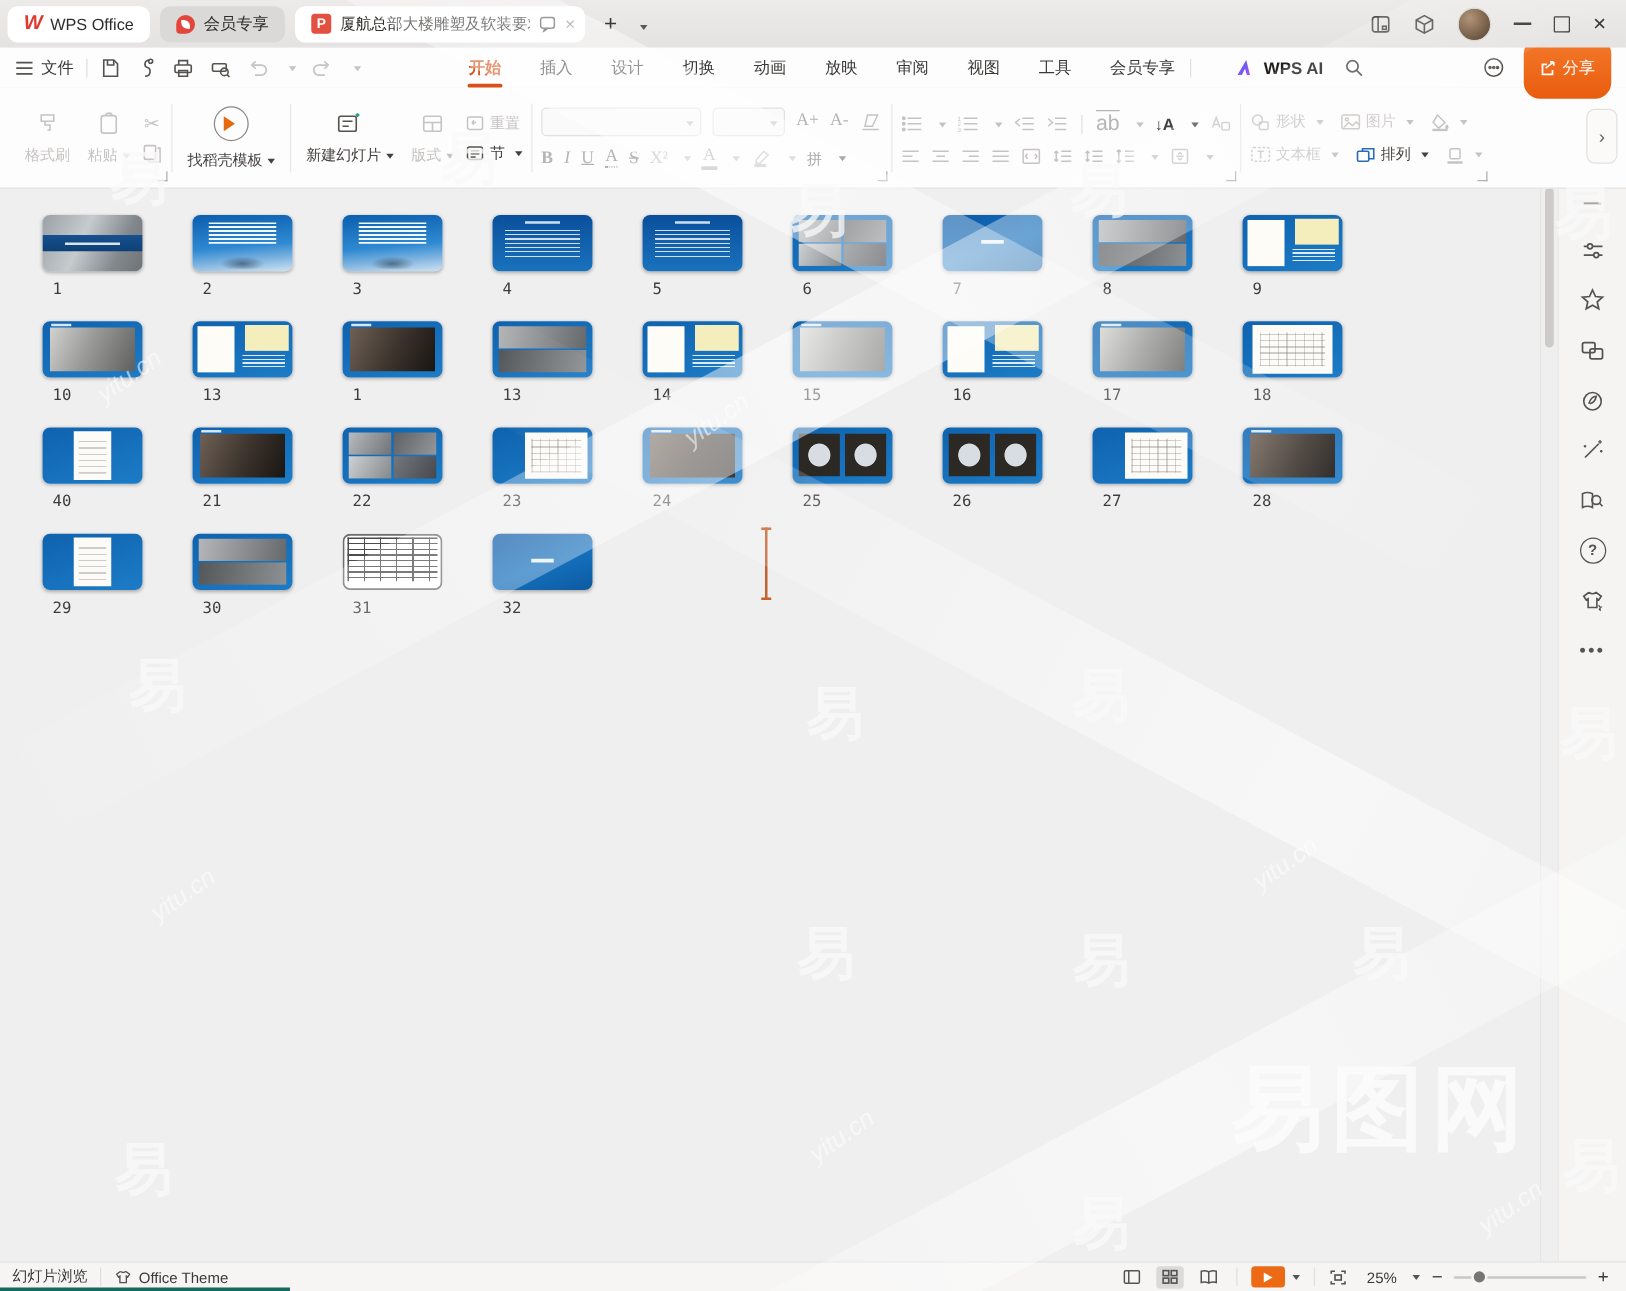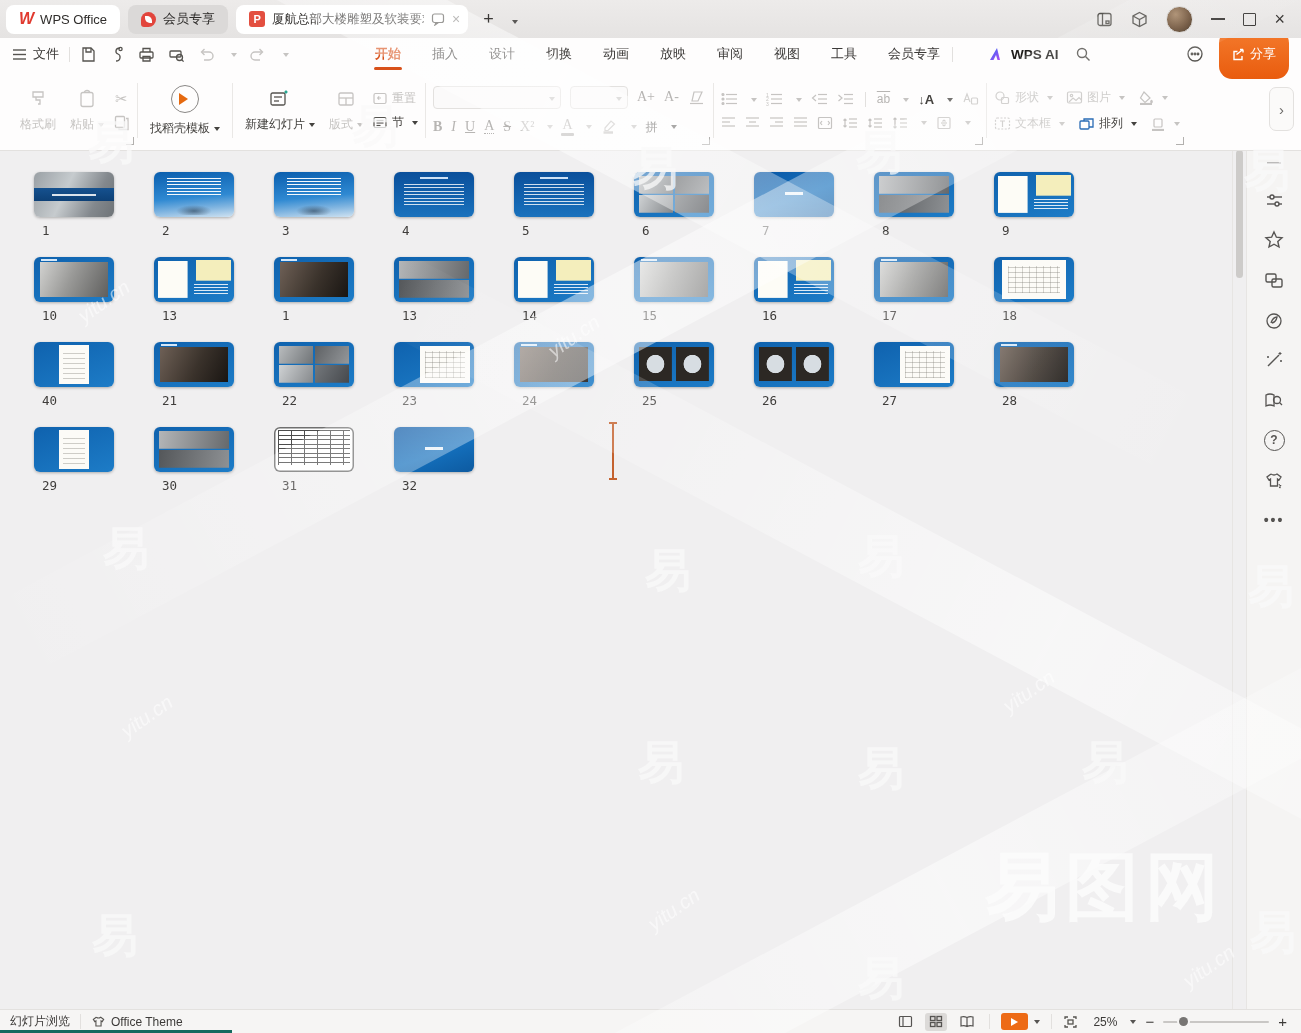--- a/index.html
+++ b/index.html
@@ -53,21 +53,21 @@
   .combo{width:126px;height:21px;border:1px solid #e3e1df;border-radius:4px;background:#fbfafa;position:relative;color:#c6c4c2;}
   .combo.small{width:56px;}
   .combo .car{position:absolute;right:5px;top:8px;}
   .lic{font-size:14px;color:#b7b5b3;font-family:"Liberation Serif",serif;line-height:1;}
   .lic.b{font-weight:bold;}
   .lic.i{font-style:italic;}
   .lic.u{text-decoration:underline;}
   .lic.s{text-decoration:line-through;}
   .fc{position:relative;padding-bottom:4px;}
   .fc::after{content:"";position:absolute;left:-1px;right:-1px;bottom:0;height:3px;background:#b7b5b3;border-radius:1px;}
-  .abol{text-decoration:overline;font-size:12px;color:#b7b5b3;}
+  .abol{text-decoration:overline;font-size:17px;color:#b7b5b3;}
   .corner{position:absolute;right:3px;bottom:3px;width:7px;height:7px;border-right:1.3px solid #b2b0ae;border-bottom:1.3px solid #b2b0ae;}
   .expand{position:absolute;right:7px;top:17px;width:23px;height:42px;border:1px solid #e3e1df;border-radius:7px;background:#fbfaf9;display:flex;align-items:center;justify-content:center;color:#6b6967;font-size:15px;}
   .playcirc{width:26px;height:26px;border:1.6px solid #8a8886;border-radius:50%;display:flex;align-items:center;justify-content:center;}
   .playcirc .tri{width:0;height:0;border:6px solid transparent;border-left:9px solid #e5690f;margin-left:3px;}
 
   
   .main{position:absolute;top:146px;left:0;right:0;bottom:23px;display:flex;}
   .canvas{position:relative;flex:1;background:#f0eff0;overflow:hidden;}
   .grid{position:absolute;left:34px;top:26px;display:grid;grid-template-columns:repeat(9,120px);grid-auto-rows:85px;}
   .thumb{width:80px;height:45px;border-radius:6px;position:relative;overflow:hidden;background:linear-gradient(160deg,#0f62ae,#1d7cc7);box-shadow:0 1px 3px rgba(0,0,0,.28);}

